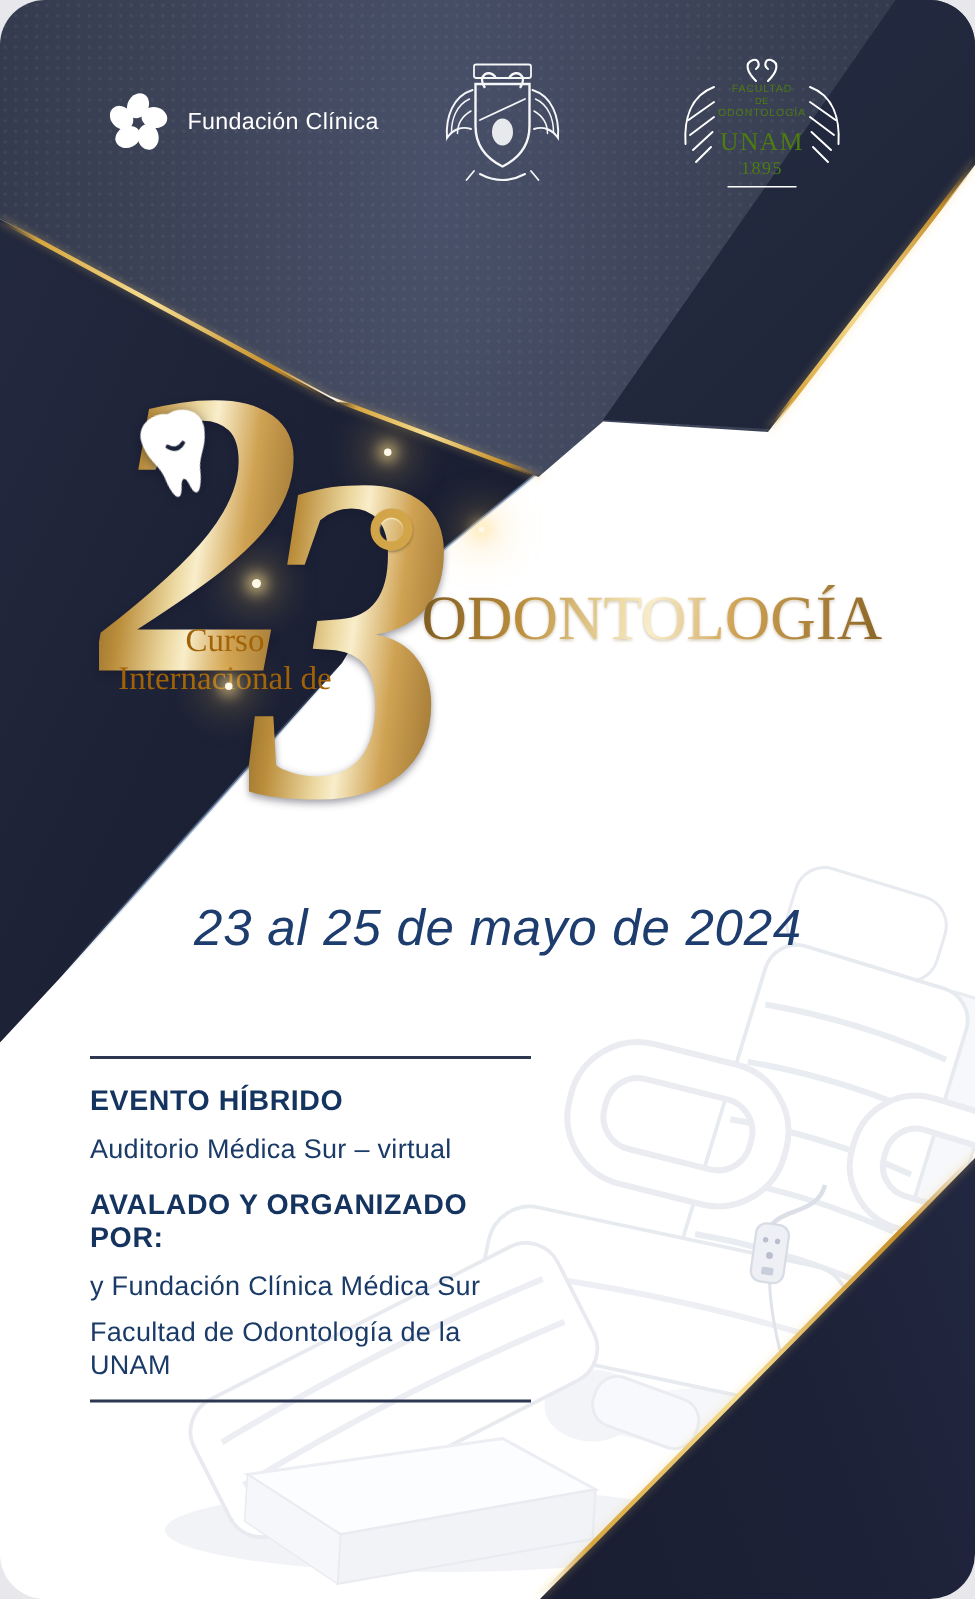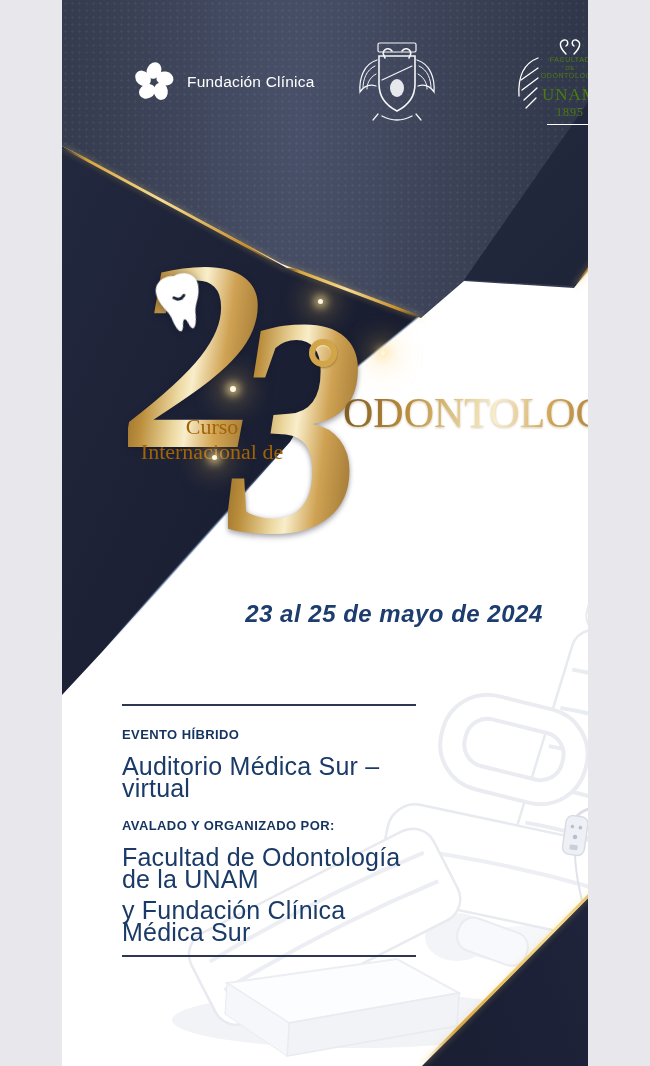--- a/index.html
+++ b/index.html
@@ -1,19 +1,20 @@
 <!DOCTYPE html>
 <html><head>
 <meta charset="utf-8">
 <style>
   html,body{margin:0;padding:0;background:#e8e8ec;}
   .poster{
-    position:relative;width:526px;height:1066px;margin:0 auto;
+    position:relative;width:650px;height:1066px;margin:0 auto;
     background:#ffffff;overflow:hidden;
     font-family:"Liberation Sans",sans-serif;
+    border-radius:30px;
   }
   
   .bg{position:absolute;inset:0;}
   .bg-wedge{
     z-index:1;
     background:linear-gradient(115deg,#242a40 0%,#1a1f33 40%,#10141f 100%);
     clip-path:polygon(0 146px,225px 268px,398px 283px,252px 402px,228px 442px,40px 652px,0 695px);
   }
   .wedge-edge{position:absolute;height:2px;transform-origin:0 50%;
     background:linear-gradient(90deg,rgba(122,152,190,0),rgba(122,152,190,.55) 30%,rgba(122,152,190,.55) 70%,rgba(122,152,190,0));
@@ -81,25 +82,25 @@
   .tooth{position:absolute;left:82px;top:270px;z-index:12;transform:rotate(-14deg);
     filter:drop-shadow(0 2px 4px rgba(10,15,35,.5));}
   .kicker{position:absolute;left:55px;top:414px;width:190px;text-align:center;color:#a16207;z-index:12;
     font-family:"Liberation Serif",serif;font-size:22px;line-height:1.15;}
   .title{position:absolute;font-family:"Liberation Serif",serif;z-index:11;
     filter:drop-shadow(0 1px 1px rgba(120,90,30,.35));}
   .title1{left:281px;top:389px;font-size:42px;letter-spacing:0;}
   .title2{left:281px;top:441px;font-size:30px;letter-spacing:.5px;}
   
   .date-line{position:absolute;left:0;top:600px;width:650px;padding-left:14px;box-sizing:border-box;
-    text-align:center;z-index:10;color:#1d3d6e;font-size:24px;font-style:italic;font-weight:bold;letter-spacing:.5px;}
+    text-align:center;z-index:10;color:#1d3d6e;font-size:34px;font-style:italic;font-weight:normal;letter-spacing:.5px;}
   .info{position:absolute;left:60px;top:704px;width:300px;z-index:10;color:#1a3a67;}
   .rule{border:0;border-top:2px solid #2d3751;margin:0;width:294px;}
-  .info .label{font-size:13px;font-weight:bold;color:#14335f;letter-spacing:.4px;line-height:22px;}
-  .info .body{font-size:25px;letter-spacing:.2px;line-height:22px;}
+  .info .label{font-size:19px;font-weight:bold;color:#14335f;letter-spacing:.4px;line-height:22px;}
+  .info .body{font-size:18px;letter-spacing:.2px;line-height:22px;}
   .mt18{margin-top:18px;}.mt16{margin-top:16px;}.mt9{margin-top:9px;}.mt12{margin-top:12px;}
   
   .chair{position:absolute;left:95px;top:565px;z-index:2;}
 </style>
 </head>
 <body>
 
 <div class="poster">
 
   <div class="bg bg-wedge"></div>
@@ -266,18 +267,18 @@
   <div class="sparkle sp3"></div>
   <div class="sparkle sp4"></div>
 
   <div class="date-line">23 al 25 de mayo de 2024</div>
 
   <div class="info">
     <hr class="rule">
     <div class="label mt18">EVENTO HÍBRIDO</div>
     <div class="body mt9">Auditorio Médica Sur – virtual</div>
     <div class="label mt16">AVALADO Y ORGANIZADO POR:</div>
+    <div class="body mt9">y Fundación Clínica Médica Sur</div>
     <div class="body mt9">Facultad de Odontología de la UNAM</div>
-    <div class="body mt9">y Fundación Clínica Médica Sur</div>
     <hr class="rule mt12">
   </div>
 
 </div>
 
 </body></html>

